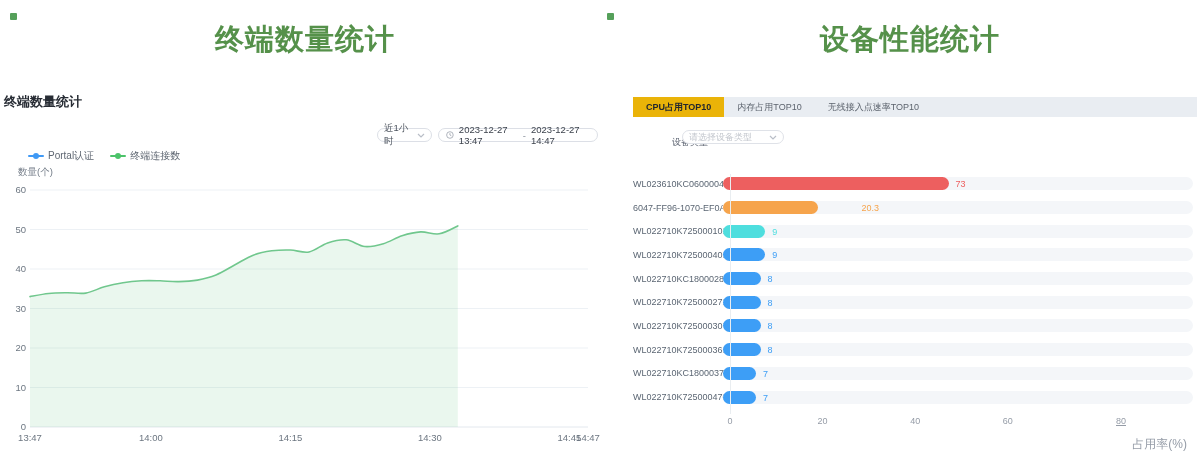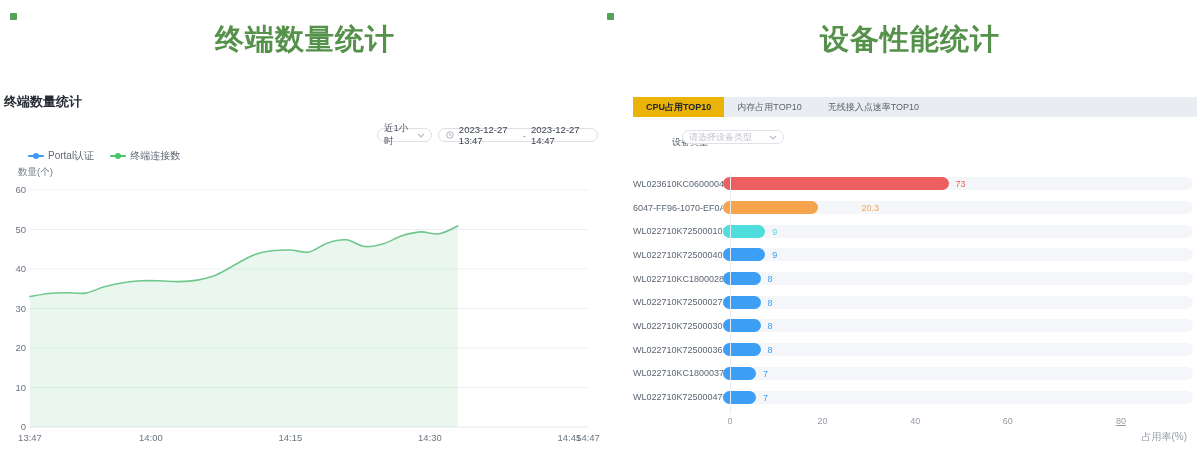--- a/index.html
+++ b/index.html
@@ -44,21 +44,21 @@
 
   #bar-chart{position:absolute;left:633px;top:172px;width:560px;height:284px}
   #bar-rows{position:absolute;left:0;top:0;width:560px}
   .bar-row{display:flex;align-items:center;height:23.7px}
   .bar-label{width:90px;padding-right:7px;text-align:right;font-size:9px;color:#5b6673;white-space:nowrap}
   .bar-track{position:relative;flex:1;height:13px;background:#f4f6f9;border-radius:7px}
   .bar-fill{position:absolute;left:0;top:0;height:13px;border-radius:7px}
   .bar-value{position:absolute;top:2px;font-size:9px;line-height:10px}
   #axis-vline{position:absolute;left:97px;top:2px;width:1px;height:240px;background:#e9edf0}
   .x-tick{position:absolute;top:244px;transform:translateX(-50%);font-size:9px;color:#959ca7}
-  #x-axis-title{position:absolute;top:258px;right:6px;font-size:10px;color:#959ca7}
+  #x-axis-title{position:absolute;top:264px;right:6px;font-size:12px;color:#959ca7}
 </style>
 </head>
 <body>
 
 <span id="left-bullet" class="green-bullet" style="background: rgb(85, 160, 90);"></span>
 <span id="right-bullet" class="green-bullet" style="background: rgb(85, 160, 90);"></span>
 
 <div id="left-title" class="half-title" style="color: rgb(85, 145, 74);">终端数量统计</div>
 <div id="right-title" class="half-title" style="color: rgb(85, 145, 74);">设备性能统计</div>
 

